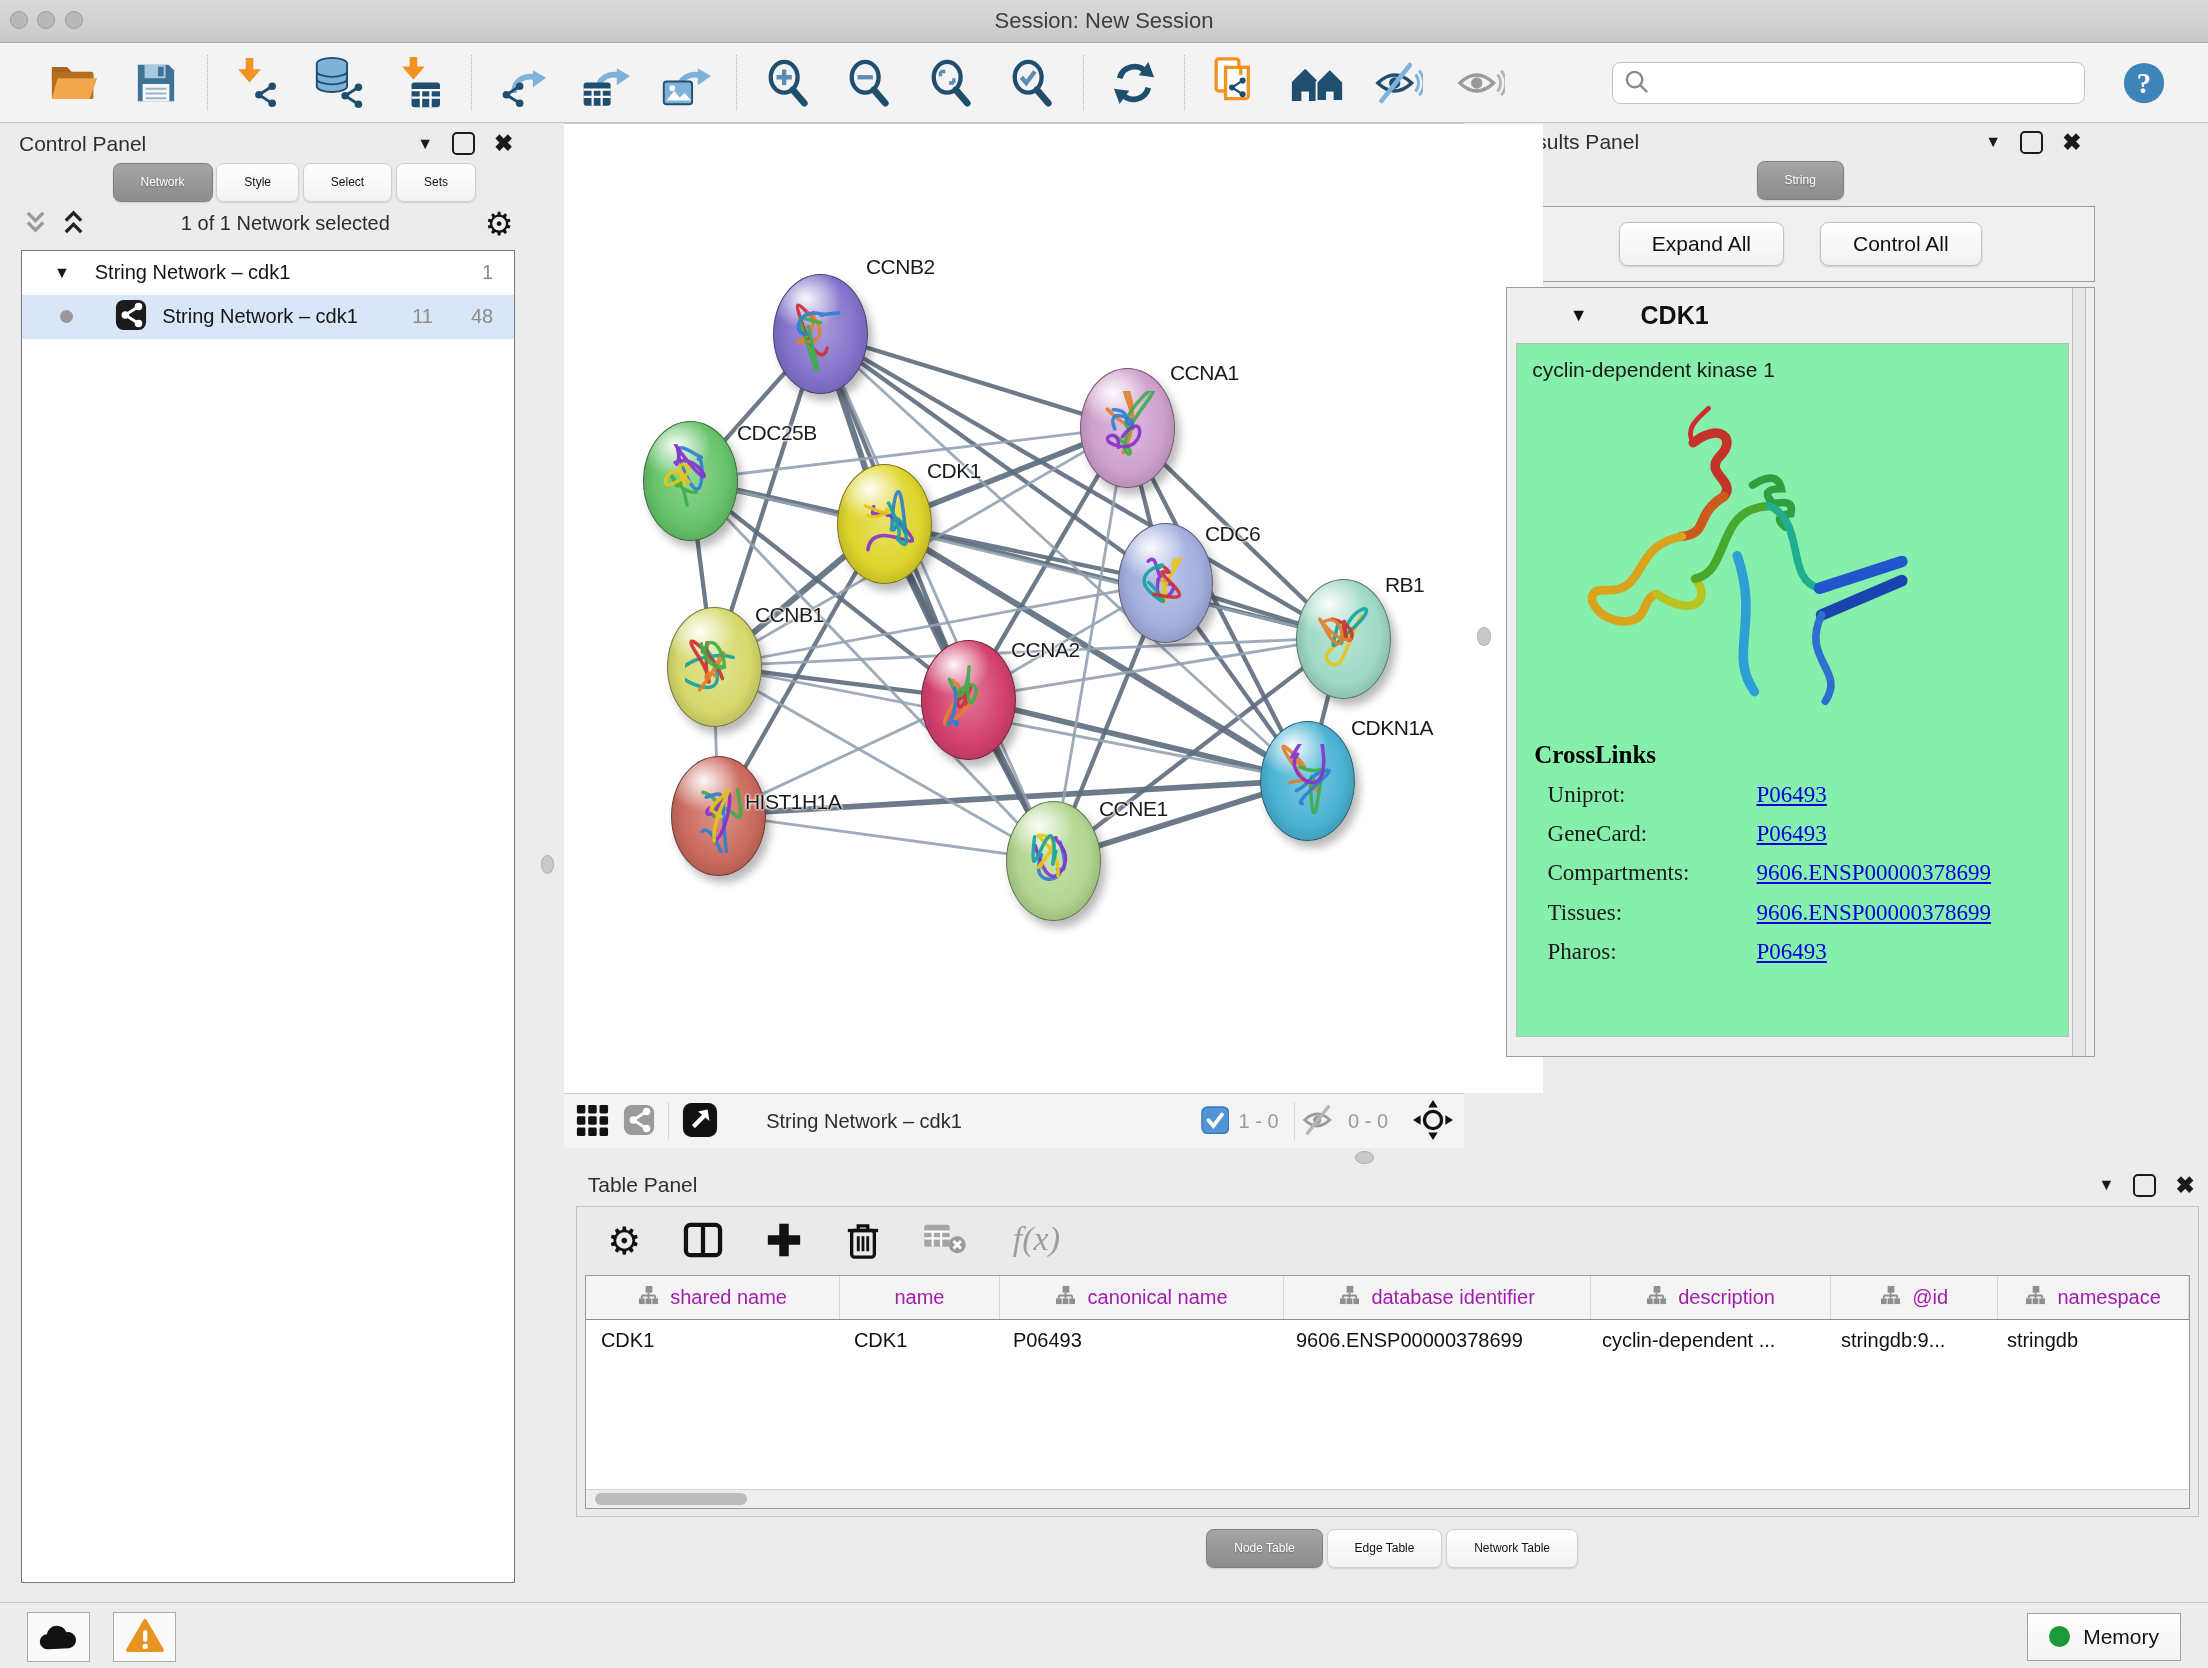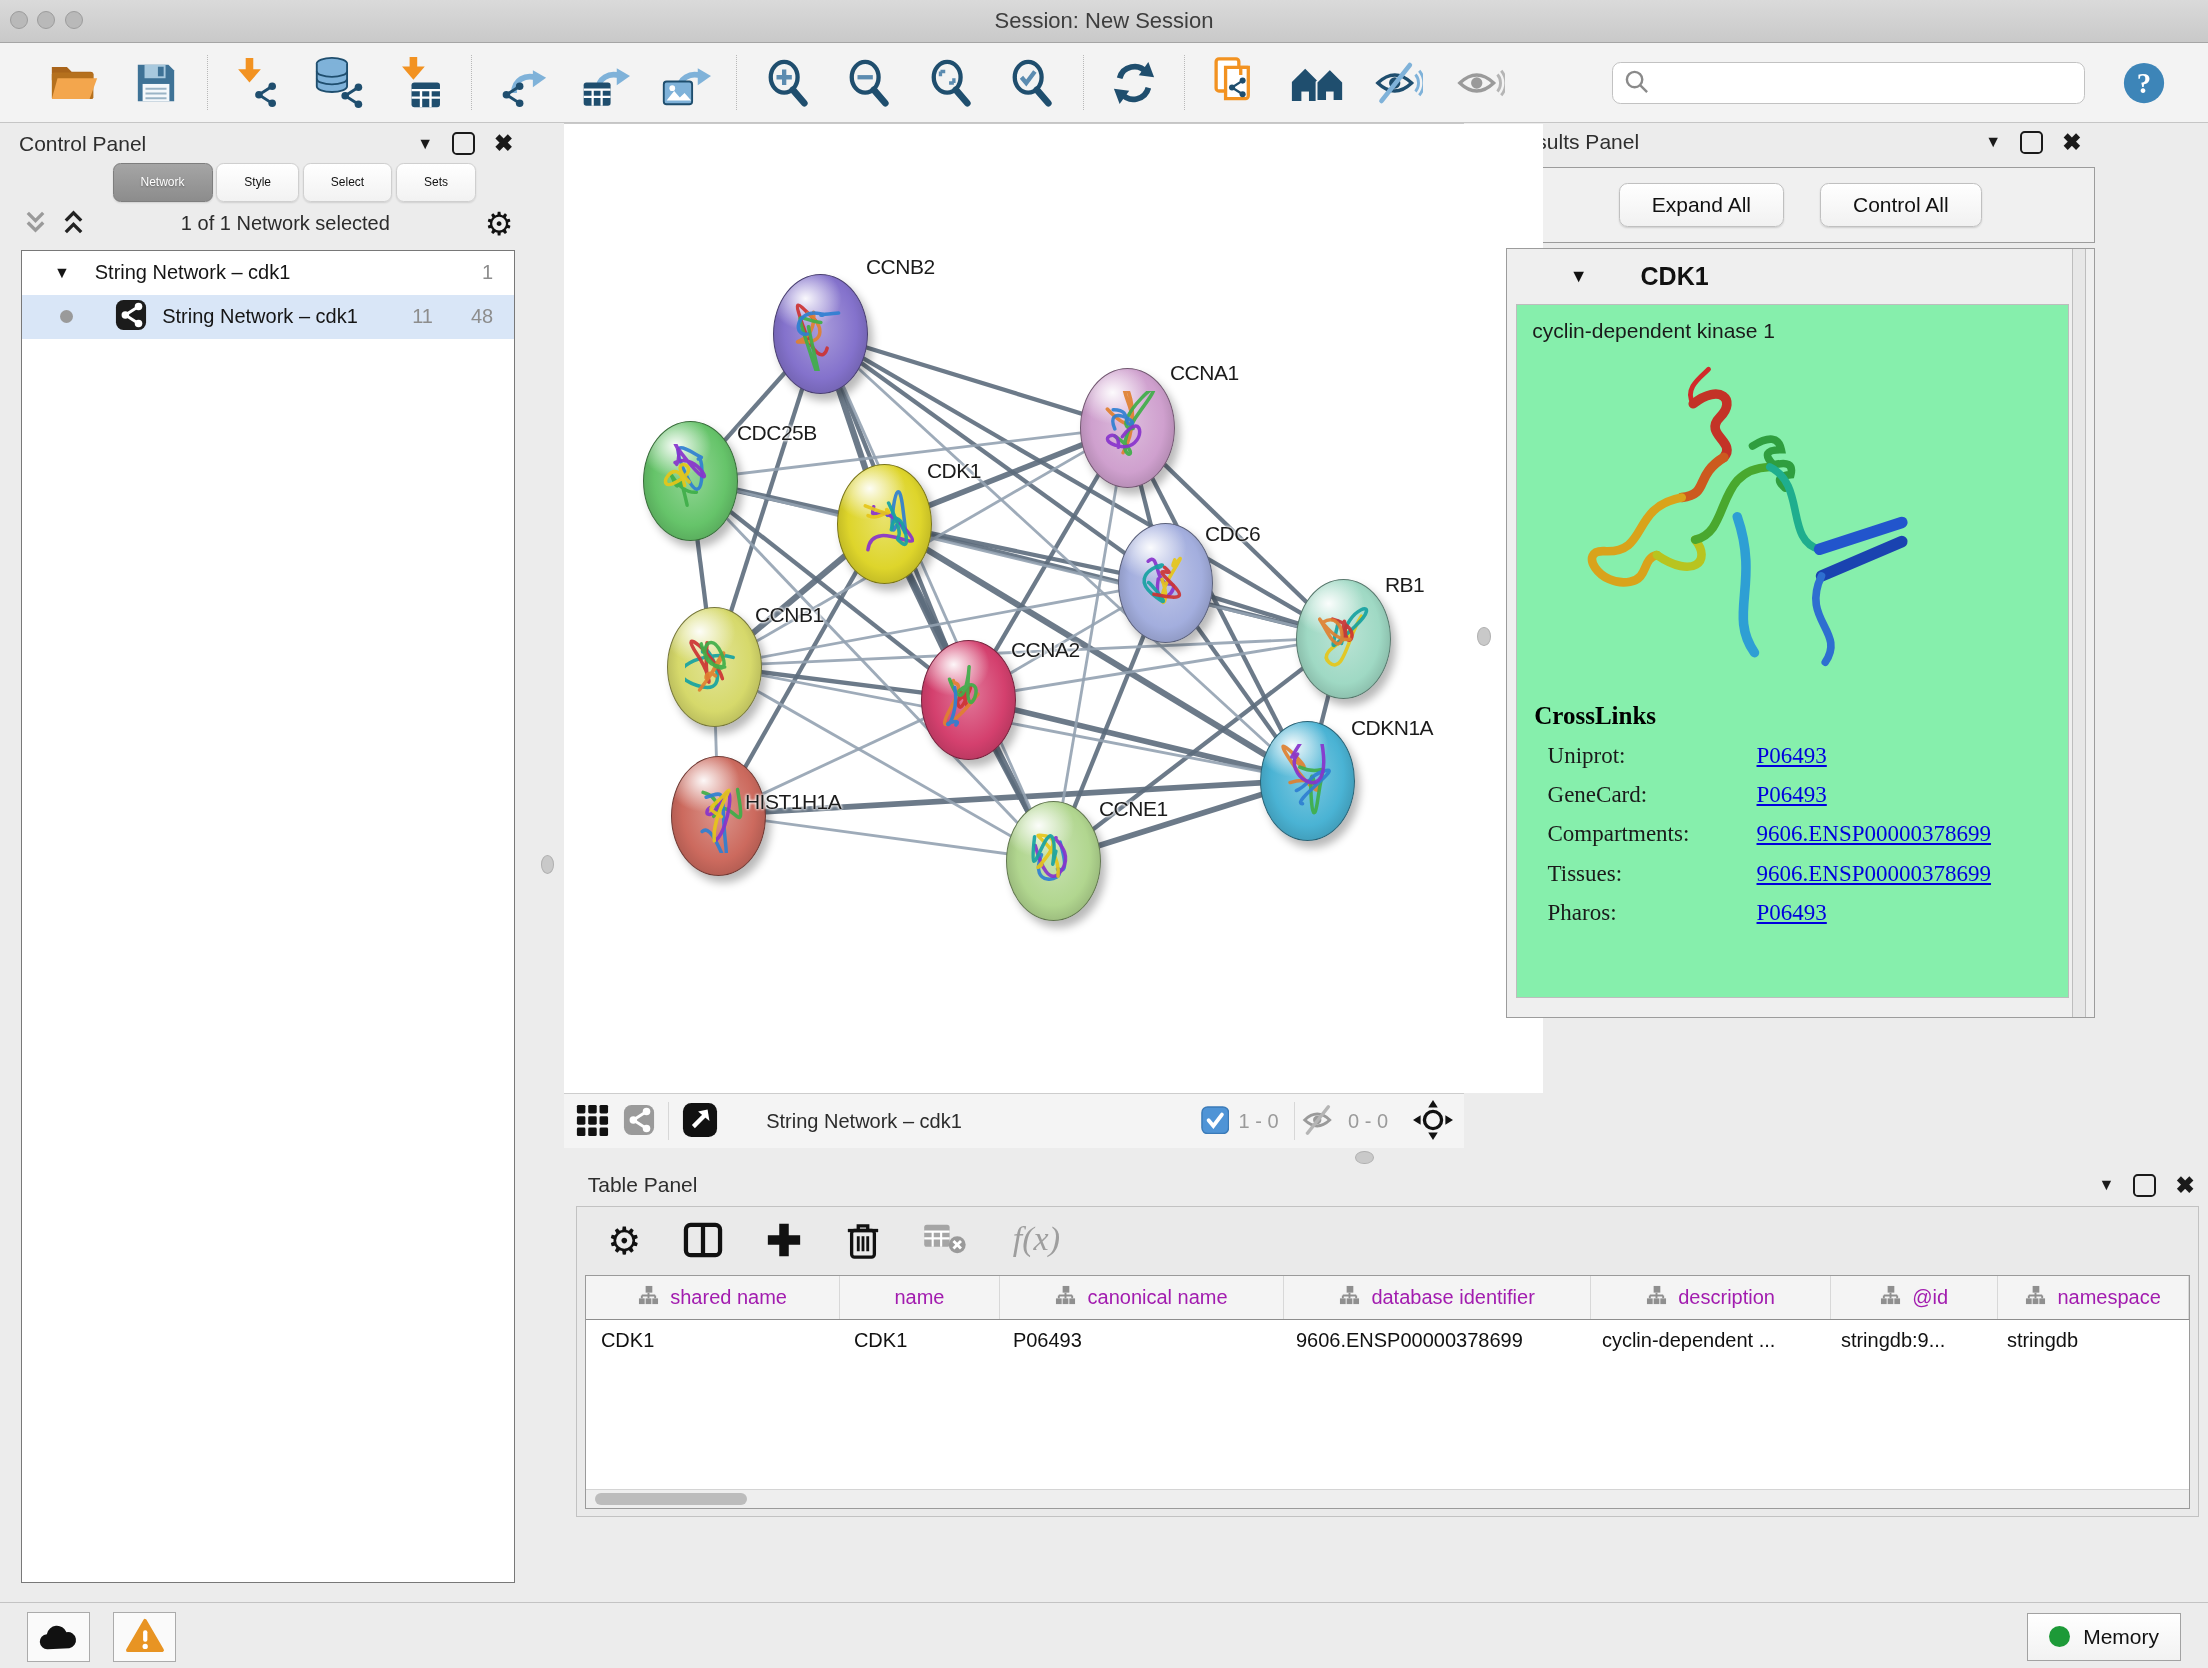--- a/index.html
+++ b/index.html
@@ -565,20 +565,23 @@
         <div class="results">
           <div class="panel-head" style="padding-left:3.8px;">
             <span>Results Panel</span>
             <span class="sp"></span>
             <span class="pctl">
               <span class="tri">▼</span>
               <span class="box"></span>
               <span class="x">✖</span>
             </span>
           </div>
+          <div class="tabs-row centered">
+            <span class="tab active">String</span>
+          </div>
           <div class="res-box">
             <span class="btn">Expand All</span>
             <span class="btn">Control All</span>
           </div>
           <div class="acc-box">
             <div class="acc-head">
               <span class="tri">▼</span>
               <span>CDK1</span>
             </div>
             <div class="acc-content">
@@ -747,20 +750,25 @@
                   <div class="td" style="width: 224px;">cyclin-dependent ...</div>
                   <div class="td" style="width: 151px;">stringdb:9...</div>
                   <div class="td" style="width: 175px;">stringdb</div>
                 </div>
               </div>
             <div class="hscroll">
                 <span class="hthumb"></span>
               </div>
           </div>
         </div>
+        <div class="bot-tabs" id="bot-tabs">
+            <span class="tab active">Node Table</span>
+            <span class="tab">Edge Table</span>
+            <span class="tab">Network Table</span>
+          </div>
       </div>
     </div>
   </div>
 
   <div class="statusbar">
     <span class="sbtn">
         <span class="glyph" id="cloud-icon"><svg width="42" height="30" viewBox="0 0 44 32">
             <path d="M10 30 a8 8 0 0 1 -1 -16 a11 11 0 0 1 21 -2 a8.5 8.5 0 0 1 3 17z" fill="#111"></path>
           </svg></span>
       </span>

